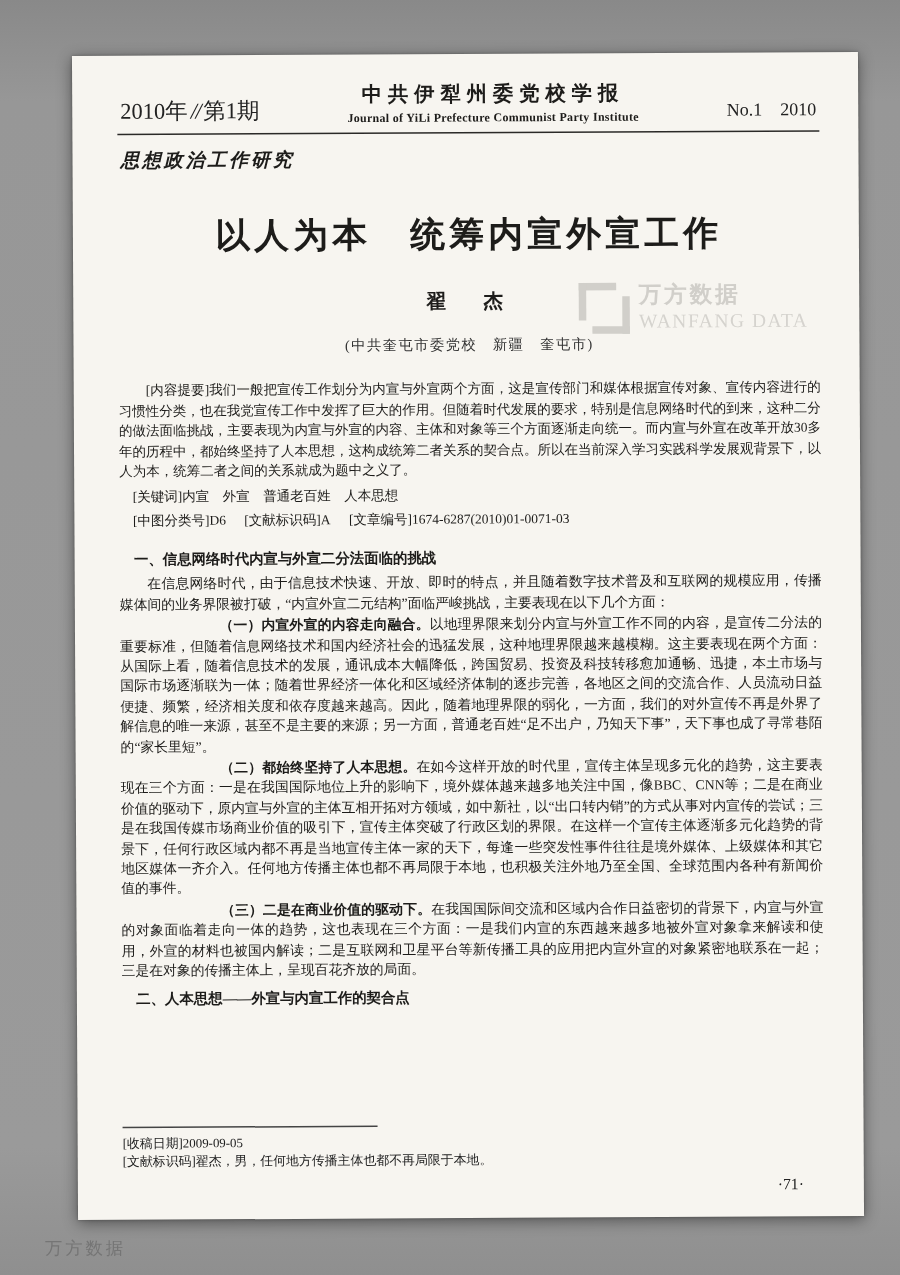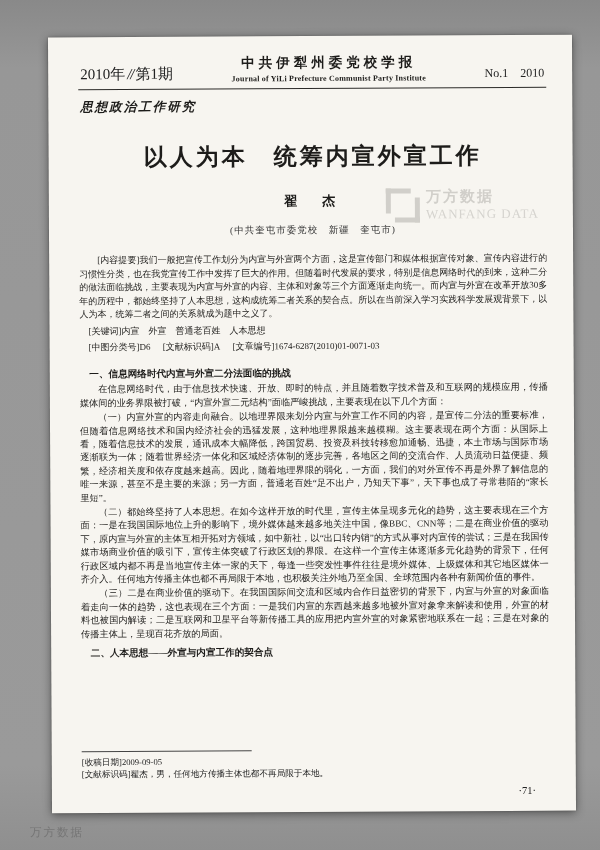--- a/index.html
+++ b/index.html
@@ -53,21 +53,21 @@
   
   .abstract{margin-top:16px;font-size:9px;line-height:13.6px;text-align:justify;}
   .abstract p{margin:0;text-indent:2em;}
   .blabel{font-weight:normal;}
   .kw-line,.meta-line{font-size:9px;line-height:14px;margin-top:2px;text-indent:1em;}
   .meta-line .sep{display:inline-block;width:10px;}
   
   .body-text{margin-top:8px;font-size:9.2px;line-height:13.4px;text-align:justify;}
   .body-text h2{font-size:9.6px;font-weight:bold;margin:5px 0 3px 0;text-indent:1em;}
   .body-text p{margin:0 0 1px 0;text-indent:2em;}
-  .body-text .plead{font-weight:normal;}
+  .body-text .plead{font-weight:bold;margin-left:48px;}
   
   .footnote{margin-top:auto;font-size:8.6px;line-height:12.5px;color:#222;}
   .fn-rule{width:170px;border-top:1px solid #444;margin-bottom:4px;}
   .footnote p{margin:0;}
   .page-no{text-align:right;font-size:10.5px;margin-top:6px;padding-right:14px;}
   
   .bottom-wm{position:absolute;left:30px;bottom:10px;font-size:11.5px;color:#757575;letter-spacing:2px;}
 </style>
 </head>
 <body>

